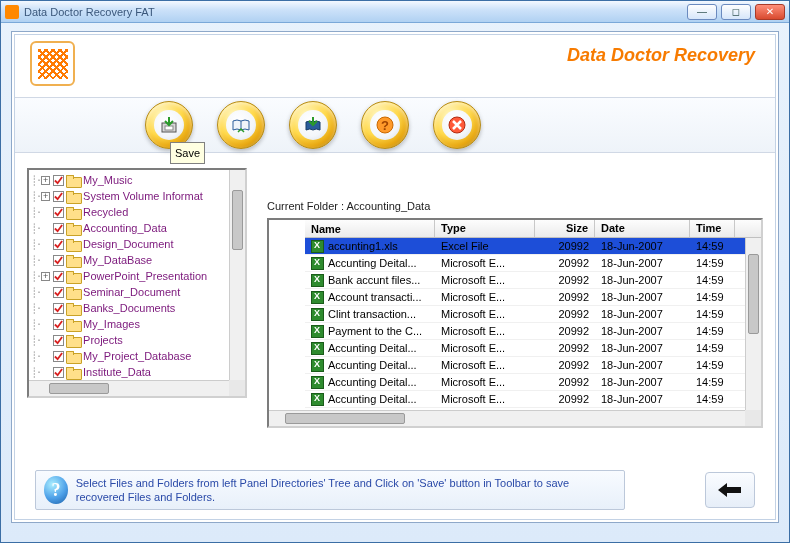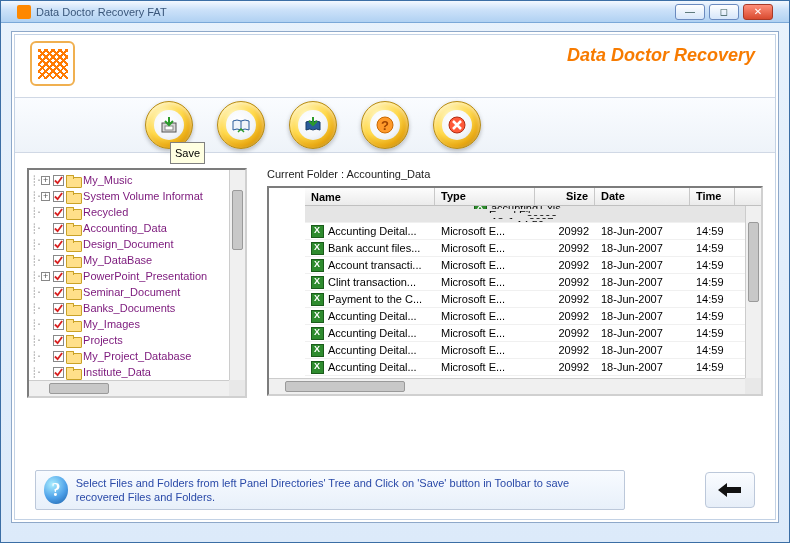--- a/index.html
+++ b/index.html
@@ -1,19 +1,19 @@
 <!DOCTYPE html>
 <html><head>
 <meta charset="utf-8">
 <style>
 * { box-sizing: border-box; margin: 0; padding: 0; }
 body { font-family: Tahoma, Arial, sans-serif; font-size: 11px; background: #fff; width: 790px; height: 543px; overflow: hidden; position: relative; }
 
 .window { width: 790px; height: 543px; border: 1px solid #3b6ea5; background: linear-gradient(#e8f2fc, #dceafa); }
-.titlebar { height: 22px; background: linear-gradient(#f3f8ff, #cde2f9 40%, #b0d1f2); display: flex; align-items: center; padding: 0 16px; border-bottom: 1px solid #7aa8d8; }
+.titlebar { height: 22px; background: linear-gradient(#f3f8ff, #cde2f9 40%, #b0d1f2); display: flex; align-items: center; padding: 0 4px; border-bottom: 1px solid #7aa8d8; }
 .titlebar .app-icon { width: 14px; height: 14px; background: #ff8800; border-radius: 2px; margin-right: 5px; display: inline-block; }
 .titlebar .title { color: #3a577b; font-size: 11px; flex: 1; }
 .ctrl-btns { display: flex; gap: 4px; }
 .ctrl-btn { width: 30px; height: 16px; border: 1px solid #6a8abf; border-radius: 3px; background: linear-gradient(#fefefe,#d6e6fa); display: flex; align-items: center; justify-content: center; font-size: 10px; color: #355; cursor: pointer; }
 .ctrl-btn.close { background: linear-gradient(#ff8f7a,#d84a2f); color: #fff; border-color: #a83a28; }
 
 .panel { margin: 8px 10px; background: #fff; border: 1px solid #8ea8c9; border-radius: 0; height: 492px; position: relative; padding: 2px; }
 .panel-inner { border: 1px solid #c3d2e5; height: 100%; position: relative; background: #fff; }
 
 .header-area { position: relative; height: 95px; }
@@ -43,28 +43,28 @@
 .tree-guide { color: #a0a0a0; font-family: monospace; font-size: 10px; letter-spacing: -1px; }
 .tree-exp { width: 9px; height: 9px; border: 1px solid #888; color: #555; font-size: 9px; line-height: 7px; text-align: center; margin: 0 3px 0 0; }
 .tree-exp.hidden { visibility: hidden; }
 .tree-chk { width: 11px; height: 11px; border: 1px solid #888; margin-right: 2px; display: inline-flex; align-items: center; justify-content: center; }
 .tree-chk svg { width: 9px; height: 9px; }
 .tree-folder { width: 14px; height: 11px; margin-right: 3px; position: relative; }
 .tree-folder::before { content:''; position:absolute; left:0; top:2px; width:14px; height:9px; background:#ffe08a; border:1px solid #c9a227; border-radius:1px; }
 .tree-folder::after { content:''; position:absolute; left:0; top:0; width:6px; height:3px; background:#ffe08a; border:1px solid #c9a227; border-bottom:none; border-radius:1px 1px 0 0; }
 .tree-label { color: #7b177b; font-size: 11px; }
 
-.file-area { flex: 1; display: flex; flex-direction: column; }
+.file-area { flex: 1; display: flex; flex-direction: column; margin-top: 32px; }
 .folder-label { font-size: 11px; color: #222; margin-bottom: 6px; }
 .file-table { border: 2px inset #d0d0d0; background: #fff; height: 210px; position: relative; overflow: hidden; padding-left: 36px; }
 .file-header { display: flex; height: 18px; background: linear-gradient(#fdfdfd,#ebebeb); border-bottom: 1px solid #c0c0c0; font-weight: bold; }
 .file-header .col { border-right: 1px solid #c8c8c8; padding: 2px 6px; font-size: 11px; }
 .file-rows { overflow: hidden; }
 .row { display: flex; height: 17px; align-items: center; border-bottom: 1px solid #f0f0f0; cursor: pointer; }
-.row.sel { background: #e5e5e5; flex-direction: column; }
+.row.sel { background: #1d4ed8; }
 .row .col { font-size: 11px; padding: 0 6px; overflow: hidden; white-space: nowrap; text-overflow: ellipsis; }
 .col-name { width: 130px; display: flex; align-items: center; }
 .col-type { width: 100px; }
 .col-size { width: 60px; text-align: right; }
 .col-date { width: 95px; }
 .col-time { width: 45px; }
 .file-icon { width: 13px; height: 13px; margin-right: 4px; background: #2e8b2e; border: 1px solid #1a5c1a; position: relative; flex-shrink:0; }
 .file-icon::after { content:'X'; color:#fff; font-size:9px; font-weight:bold; position:absolute; left:2px; top:-1px; }
 .file-scroll-v { position: absolute; right: 0; top: 18px; bottom: 16px; width: 16px; background: #f0f0f0; border-left: 1px solid #ccc; }
 .file-scroll-v .thumb { position: absolute; left: 2px; right: 2px; top: 16px; height: 80px; background: #c8c8c8; border: 1px solid #9a9a9a; border-radius:2px; }

